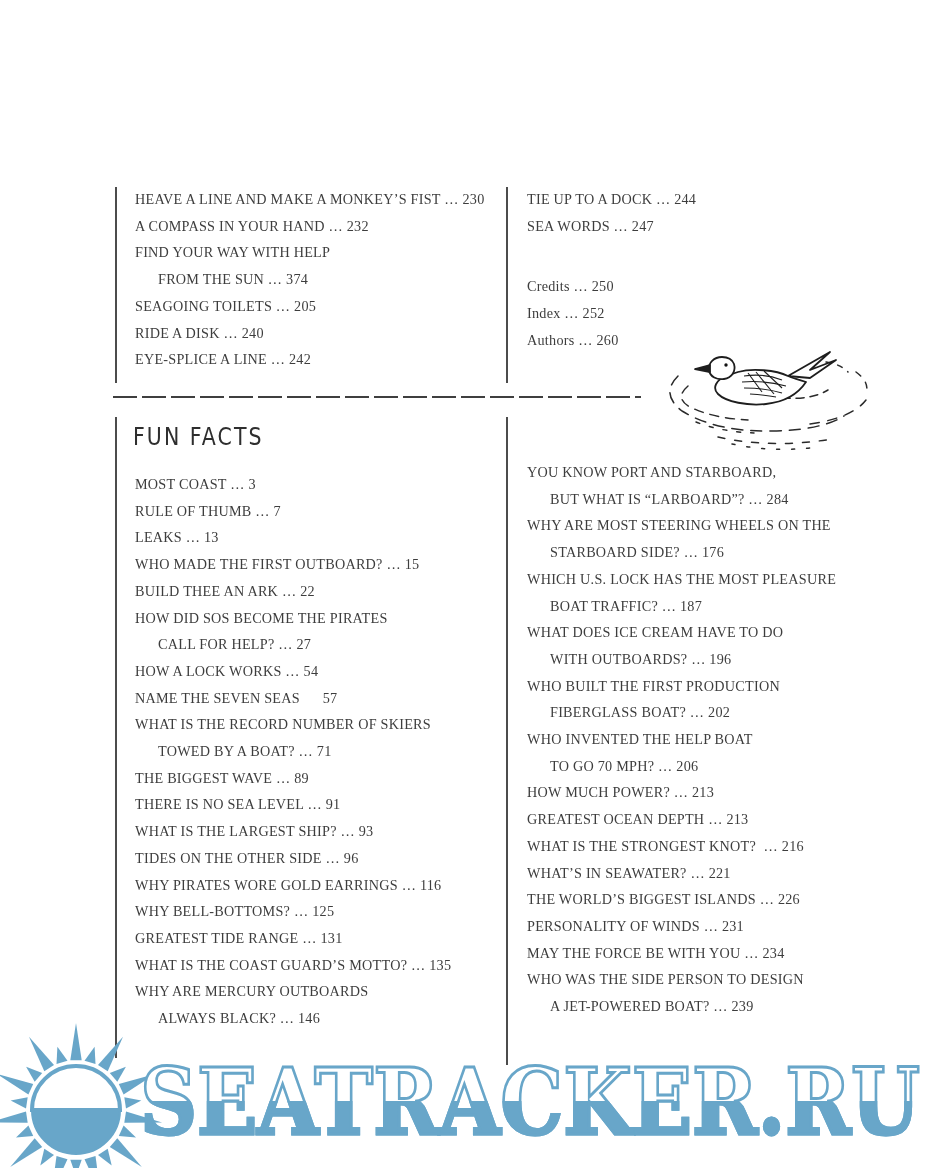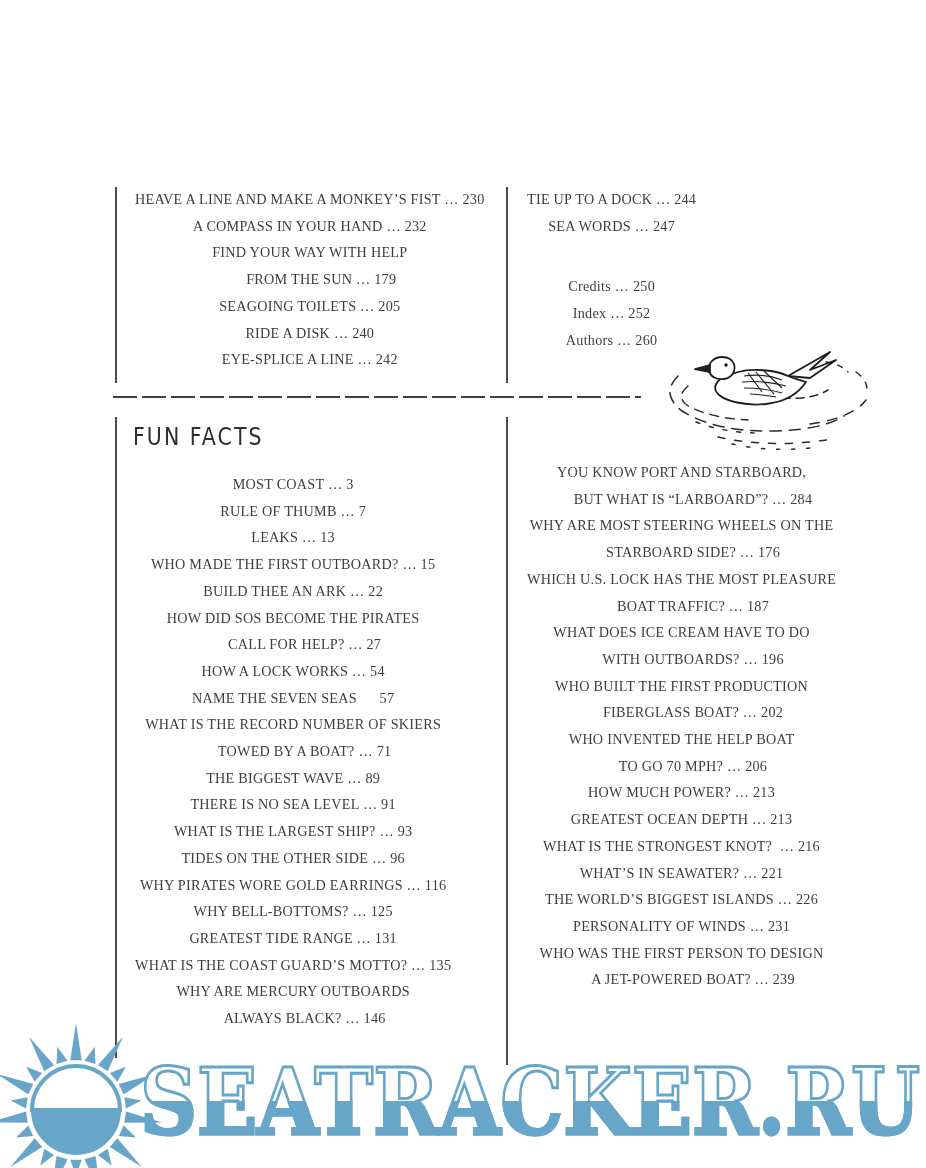--- a/index.html
+++ b/index.html
@@ -30,21 +30,21 @@
 
   .toc-col{position:absolute;}
   #toc-top-left{left:135px;top:186px;}
   #toc-top-right{left:527px;top:186px;}
   #toc-back{margin-top:34px;}
   #ff-left{left:135px;top:471px;}
   #ff-right{left:527px;top:459px;}
 
   .toc-line{
     font-size:14.2px;line-height:26.7px;letter-spacing:.25px;
-    white-space:pre;color:var(--ink);text-align:center;
+    white-space:pre;color:var(--ink);
   }
   .toc-line.indent{padding-left:23px;}
 
   #fun-facts-heading{
     position:absolute;left:133px;top:422px;margin:0;
     font-family:"DejaVu Sans", sans-serif;
     font-size:25px;font-weight:400;letter-spacing:2.5px;
     transform:scaleX(.82);transform-origin:left center;
     color:#2e2e2e;
   }
@@ -70,21 +70,21 @@
 
 <div class="vrule" id="rule-top-left"></div>
 <div class="vrule" id="rule-top-right"></div>
 <div class="vrule" id="rule-ff-left"></div>
 <div class="vrule" id="rule-ff-right"></div>
 
 <div class="toc-col" id="toc-top-left">
     <div class="toc-line">HEAVE A LINE AND MAKE A MONKEY’S FIST … 230</div>
     <div class="toc-line">A COMPASS IN YOUR HAND … 232</div>
     <div class="toc-line">FIND YOUR WAY WITH HELP</div>
-    <div class="toc-line indent">FROM THE SUN … 179</div>
+    <div class="toc-line indent">FROM THE SUN … 374</div>
     <div class="toc-line">SEAGOING TOILETS … 205</div>
     <div class="toc-line">RIDE A DISK … 240</div>
     <div class="toc-line">EYE-SPLICE A LINE … 242</div>
   </div>
 <div class="toc-col" id="toc-top-right">
   <div>
       <div class="toc-line">TIE UP TO A DOCK … 244</div>
       <div class="toc-line">SEA WORDS … 247</div>
     </div>
   <div id="toc-back">
@@ -162,21 +162,22 @@
     <div class="toc-line">WHO BUILT THE FIRST PRODUCTION</div>
     <div class="toc-line indent">FIBERGLASS BOAT? … 202</div>
     <div class="toc-line">WHO INVENTED THE HELP BOAT</div>
     <div class="toc-line indent">TO GO 70 MPH? … 206</div>
     <div class="toc-line">HOW MUCH POWER? … 213</div>
     <div class="toc-line">GREATEST OCEAN DEPTH … 213</div>
     <div class="toc-line">WHAT IS THE STRONGEST KNOT?  … 216</div>
     <div class="toc-line">WHAT’S IN SEAWATER? … 221</div>
     <div class="toc-line">THE WORLD’S BIGGEST ISLANDS … 226</div>
     <div class="toc-line">PERSONALITY OF WINDS … 231</div>
-    <div class="toc-line">WHO WAS THE FIRST PERSON TO DESIGN</div>
+    <div class="toc-line">MAY THE FORCE BE WITH YOU … 234</div>
+    <div class="toc-line">WHO WAS THE SIDE PERSON TO DESIGN</div>
     <div class="toc-line indent">A JET-POWERED BOAT? … 239</div>
   </div>
 
 <svg id="sun" viewBox="0 0 180 180">
   <g id="sun-rays">
       <polygon points="84.3,40.3 90.0,3.0 95.7,40.3" fill="#68a6c9"></polygon>
       <polygon points="98.5,40.7 108.6,26.7 109.5,44.0" fill="#68a6c9"></polygon>
       <polygon points="112.0,45.1 137.0,16.8 121.7,51.3" fill="#68a6c9"></polygon>
       <polygon points="123.8,53.1 139.9,46.8 131.3,61.8" fill="#68a6c9"></polygon>
       <polygon points="132.8,64.1 169.1,53.9 137.6,74.6" fill="#68a6c9"></polygon>

